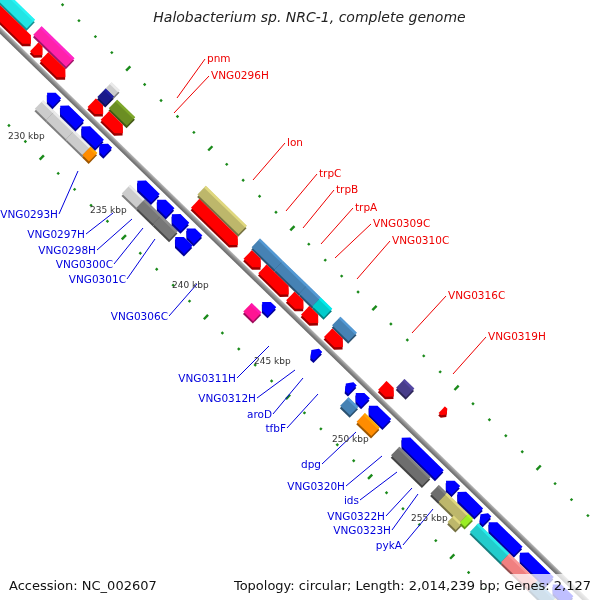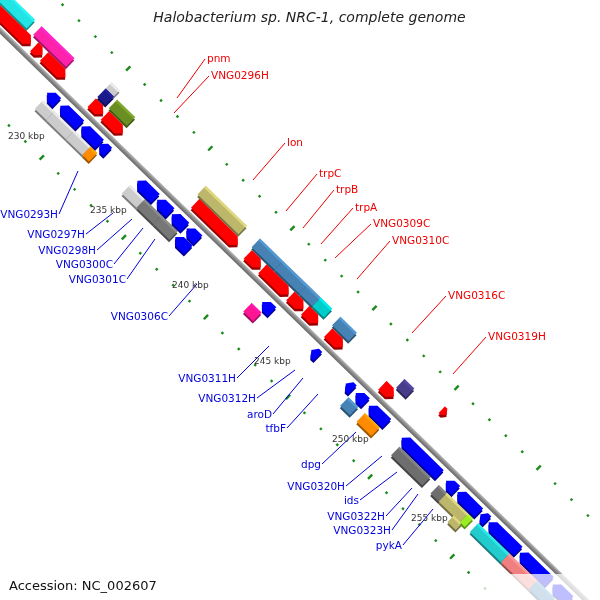--- a/index.html
+++ b/index.html
@@ -515,13 +515,14 @@
       <text x="172" y="288" class="kbp">240 kbp</text>
       <text x="254" y="364" class="kbp">245 kbp</text>
       <text x="332" y="442" class="kbp">250 kbp</text>
       <text x="411" y="521" class="kbp">255 kbp</text>
     </g>
 </svg>
 
 <div class="title">Halobacterium sp. NRC-1, complete genome</div>
 <div class="footer">
   <span class="acc">Accession: NC_002607</span>
+  <span class="topo">Topology: circular; Length: 2,014,239 bp; Genes: 2,127</span>
 </div>
 
 </body></html>

